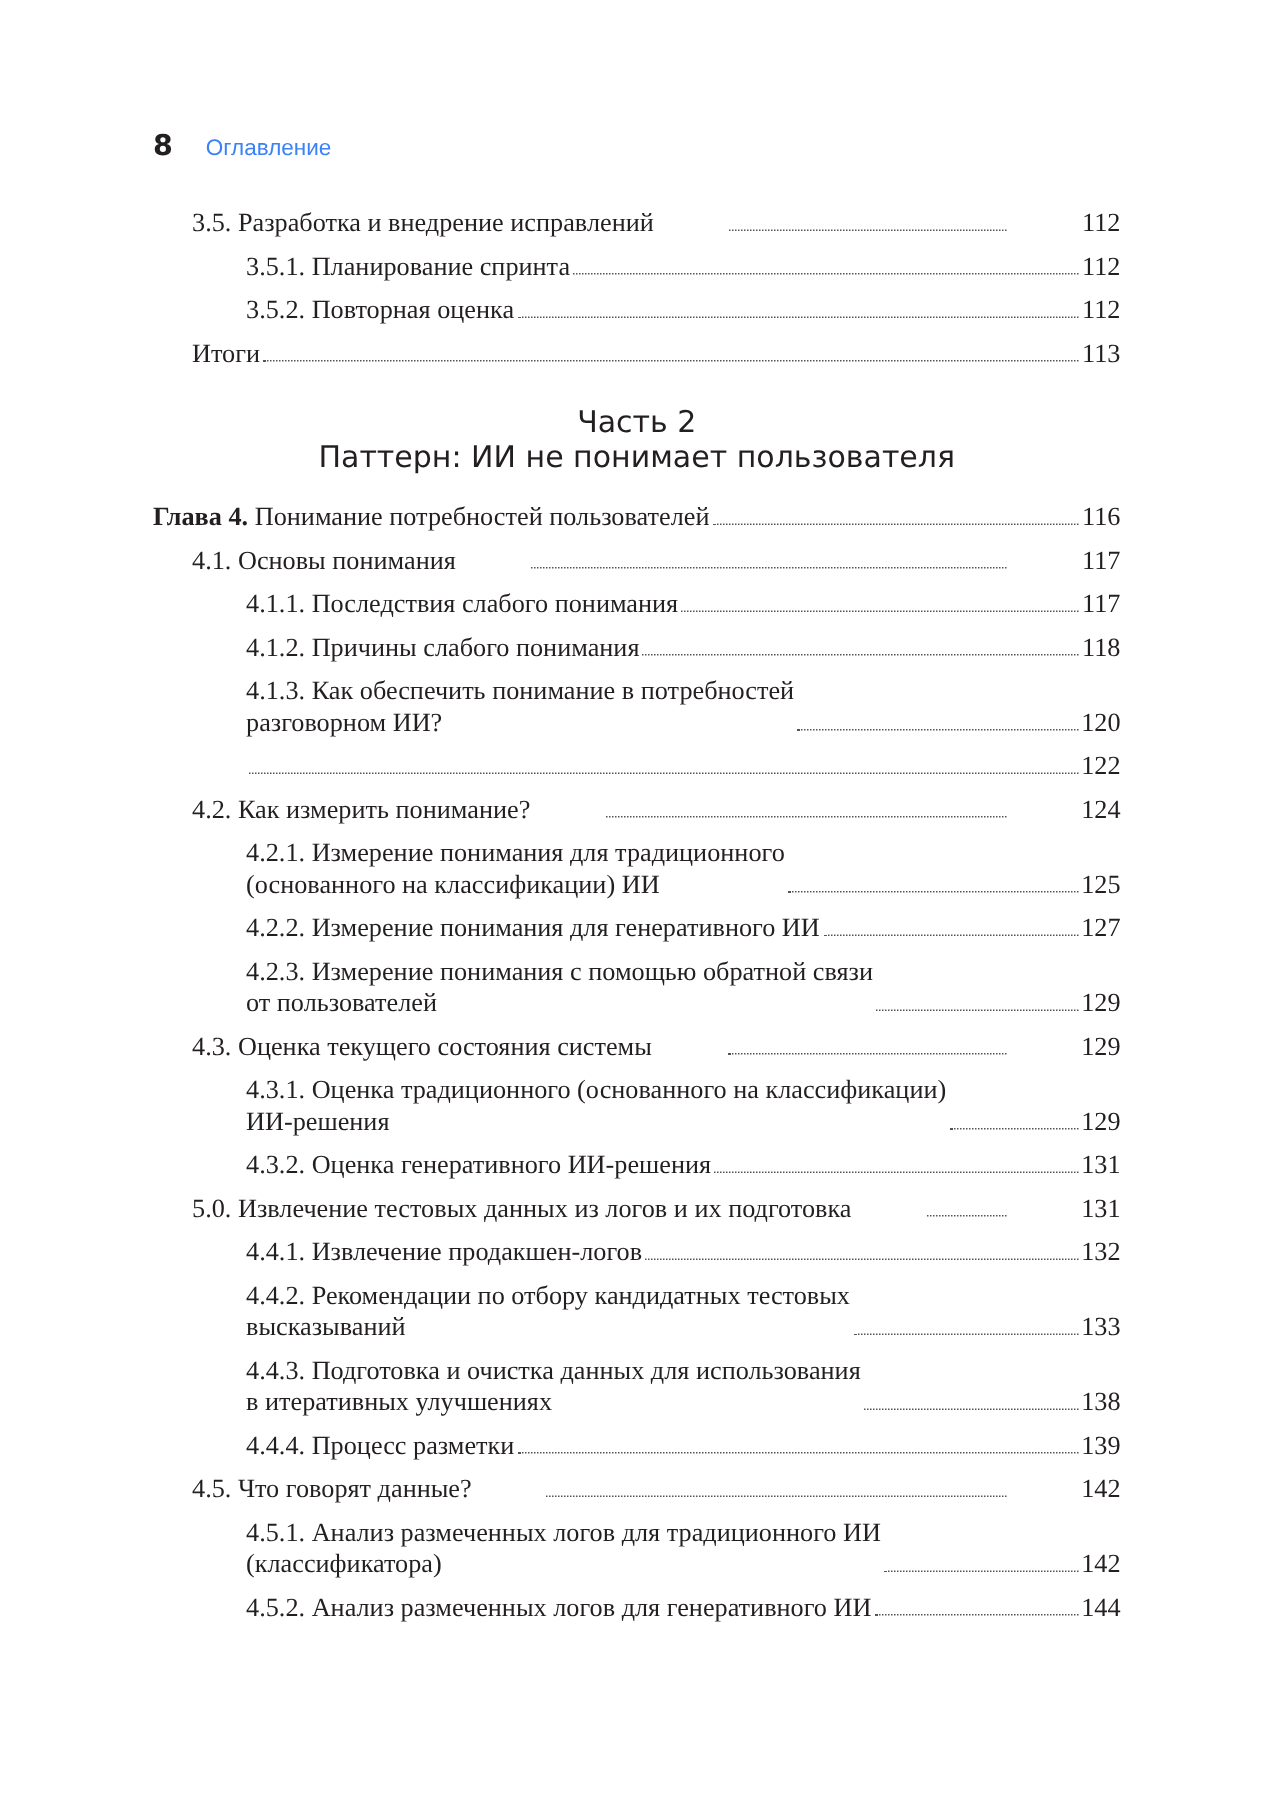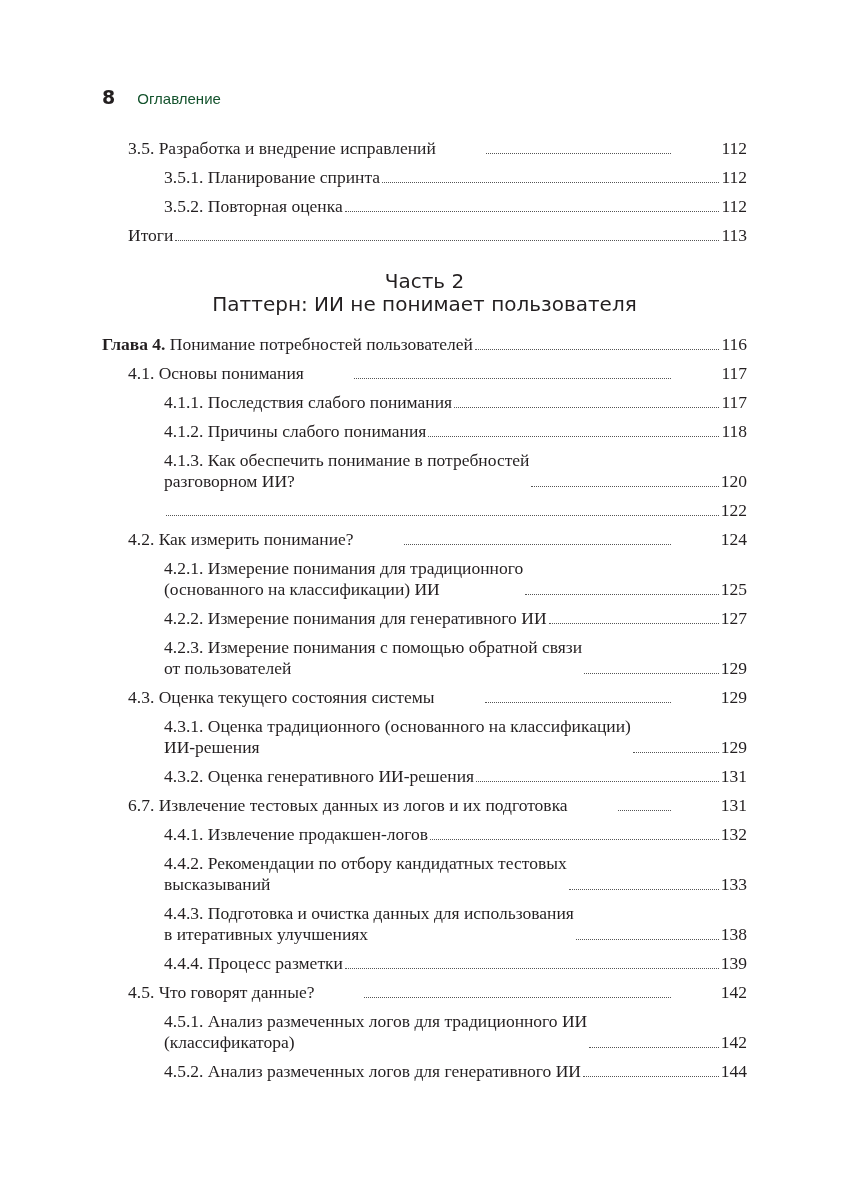--- a/index.html
+++ b/index.html
@@ -1,19 +1,19 @@
 <!DOCTYPE html>
 <html><head>
 <meta charset="utf-8">
 <style>
   html, body { margin:0; padding:0; background:#ffffff; }
   body { width:849px; height:1200px; position:relative; overflow:hidden; color:#231f20; }
   .header { position:absolute; left:102px; top:86px; display:flex; align-items:baseline; }
   .page-num { font-family:"DejaVu Sans", sans-serif; font-weight:bold; font-size:19px; color:#231f20; }
-  .running-title { font-family:"Liberation Sans", sans-serif; font-size:15px; margin-left:22px; color:#14532d; }
+  .running-title { font-family:"Liberation Sans", sans-serif; font-size:15px; margin-left:22px; color:#3b82f6; }
   .toc { position:absolute; left:102px; top:134px; width:645px; font-family:"Liberation Serif", serif; font-size:17.5px; color:#231f20; }
   .entry { display:flex; align-items:flex-end; line-height:21px; padding:4px 0 4px 0; }
   .entry.l1 { padding-left:26px;gap:48px; }
   .entry.l2 { padding-left:62px; }
   .entry.l0 { padding-left:26px; }
   .entry.chapter { padding-left:0;text-align:center; }
   .entry .title { white-space:pre-line; flex:0 1 auto; }
   .entry .title b { font-weight:bold; }
   .entry .leader { flex:1 1 auto; border-bottom:1.5px dotted #555; margin:0 2px 5px 2px; min-width:10px; }
   .entry .page { flex:0 0 auto; }
@@ -120,21 +120,21 @@
 ИИ-решения</span>
         <span class="leader"></span>
         <span class="page">129</span>
       </div>
       <div class="entry l2">
         <span class="title">4.3.2. Оценка генеративного ИИ-решения</span>
         <span class="leader"></span>
         <span class="page">131</span>
       </div>
       <div class="entry l1">
-        <span class="title">6.7. Извлечение тестовых данных из логов и их подготовка</span>
+        <span class="title">5.0. Извлечение тестовых данных из логов и их подготовка</span>
         <span class="leader"></span>
         <span class="page">131</span>
       </div>
       <div class="entry l2">
         <span class="title">4.4.1. Извлечение продакшен-логов</span>
         <span class="leader"></span>
         <span class="page">132</span>
       </div>
       <div class="entry l2">
         <span class="title">4.4.2. Рекомендации по отбору кандидатных тестовых

